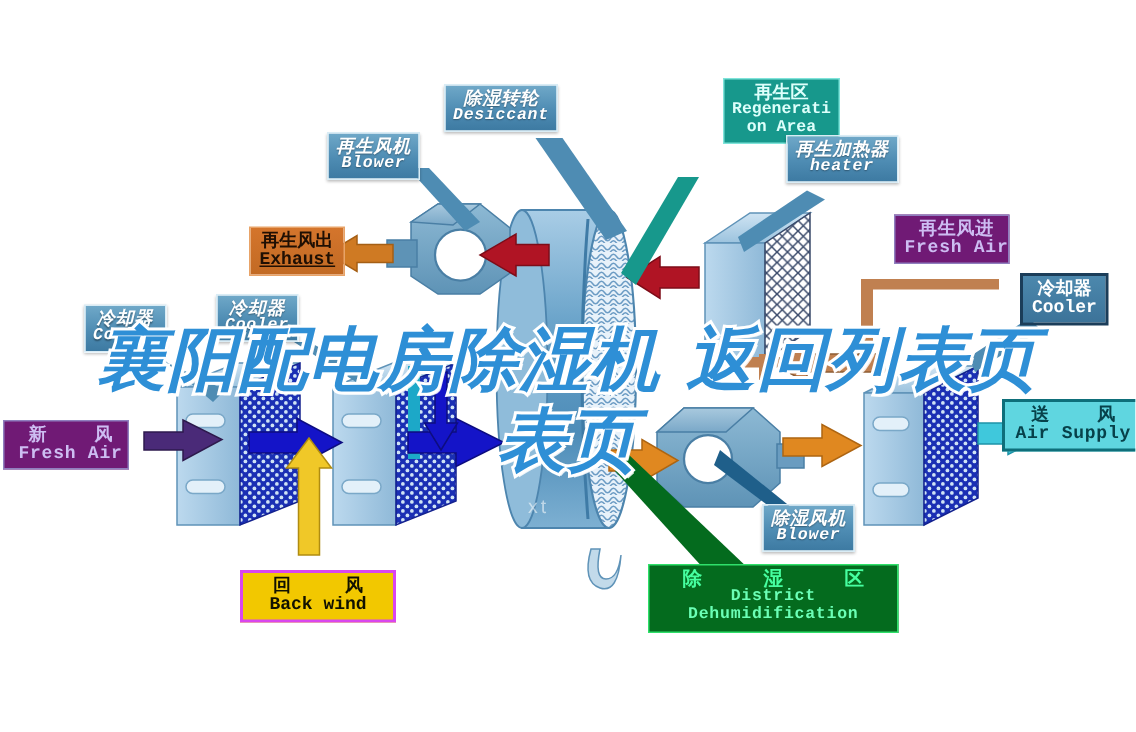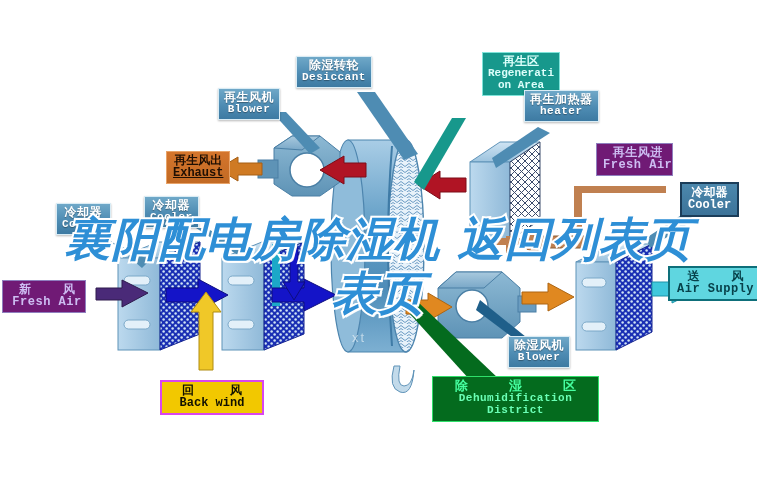--- a/index.html
+++ b/index.html
@@ -20,20 +20,21 @@
   .tag .cn{display:block;font-weight:bold;}
   .tag .en{display:block;font-family:"Liberation Mono",monospace;font-weight:bold;}
 
   
   .tag.bubble{
     background:linear-gradient(180deg,#6fa8c8 0%,#4e8cb3 55%,#3d7aa2 100%);
     border:1px solid #d9ecf5;
     color:#ffffff;
     padding:2px 5px 3px 5px;
     box-shadow:0 1px 2px rgba(0,0,0,.28);
+    font-style:italic;
   }
   .tag.bubble .cn{font-size:12px;letter-spacing:.5px;text-shadow:0 1px 1px rgba(0,0,0,.35);}
   .tag.bubble .en{font-size:11px;letter-spacing:.5px;text-shadow:0 1px 1px rgba(0,0,0,.35);}
 
   
   .tag.teal{
     background:#17988c;
     border:1px solid #7fe4da;
     color:#ddfffb;
     padding:2px 5px 3px 5px;
@@ -379,22 +380,22 @@
     <span class="en">Air Supply</span>
   </div>
 
   <div class="tag bubble" style="left:508px;top:336px;">
     <span class="cn">除湿风机</span>
     <span class="en">Blower</span>
   </div>
 
   <div class="tag green" style="left:432px;top:376px;">
     <span class="cn">除　湿　区</span>
+    <span class="en">District</span>
     <span class="en">Dehumidification</span>
-    <span class="en">District</span>
   </div>
 
   <div id="title-overlay">
     <span class="tline">襄阳配电房除湿机 返回列表页</span>
     <span class="tline">表页</span>
   </div>
 
 </div>
 
 </body></html>

